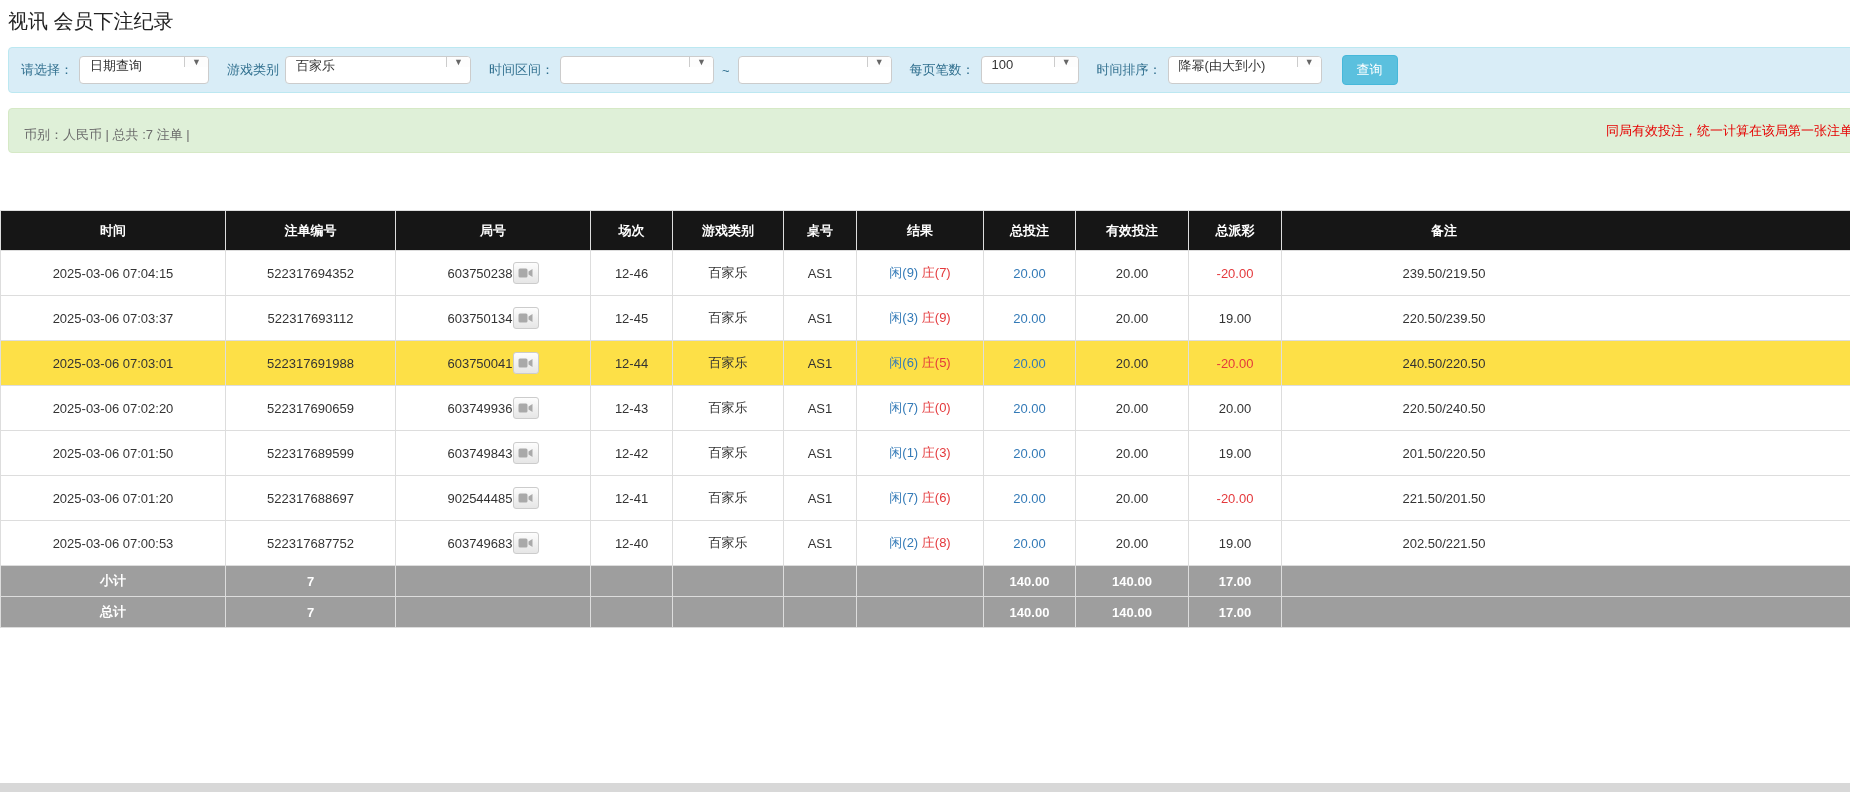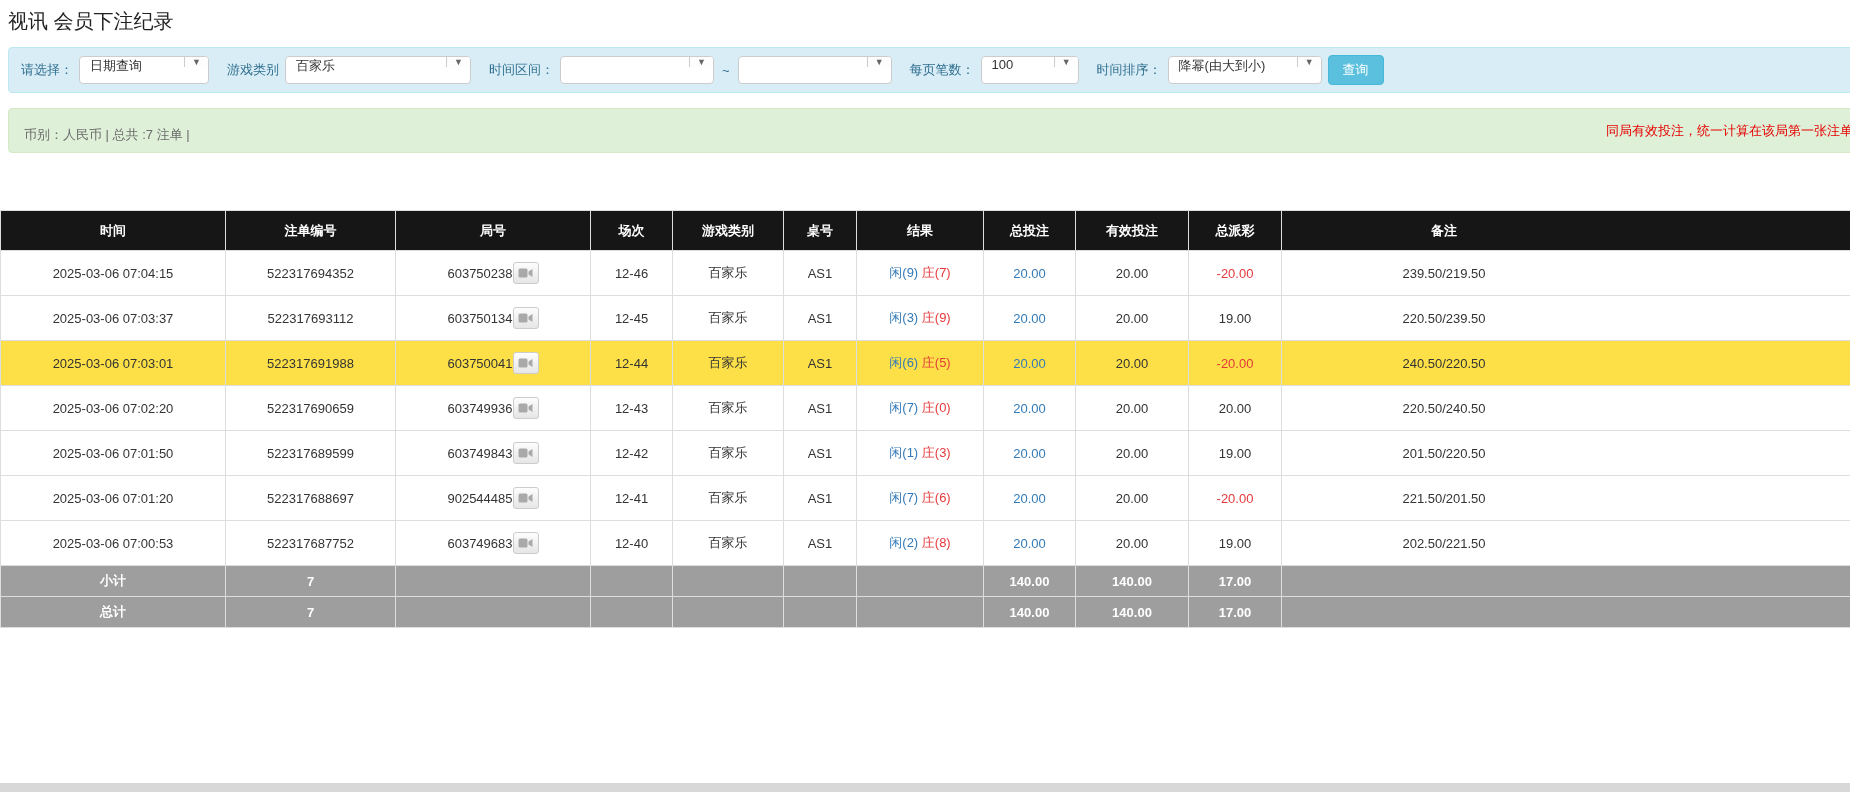--- a/index.html
+++ b/index.html
@@ -39,21 +39,21 @@
     display: flex; align-items: center; justify-content: center;
     width: 24px; border-left: 1px solid #ccc; color: #666; font-size: 9px;
     background: #fdfdfd;
   }
   .w-query .txt { width: 104px; }
   .w-game  .txt { width: 160px; }
   .w-date  .txt { width: 128px; margin-top: 28px; }
   .w-size  .txt { width: 72px; }
   .w-sort  .txt { width: 128px; }
   .btn-search {
-    margin-left: 0; height: 30px; padding: 0 14px;
+    margin-left: 14px; height: 30px; padding: 0 14px;
     background: #5bc0de; border: 1px solid #46b8da; color: #fff;
     font-size: 13px; border-radius: 4px; cursor: pointer;
     font-family: inherit;
   }
   
   .summary-bar {
     position: relative;
     margin: 15px 0 0 8px;
     width: 2026px; height: 45px;
     background: #dff0d8; border: 1px solid #d6e9c6; border-radius: 4px;

